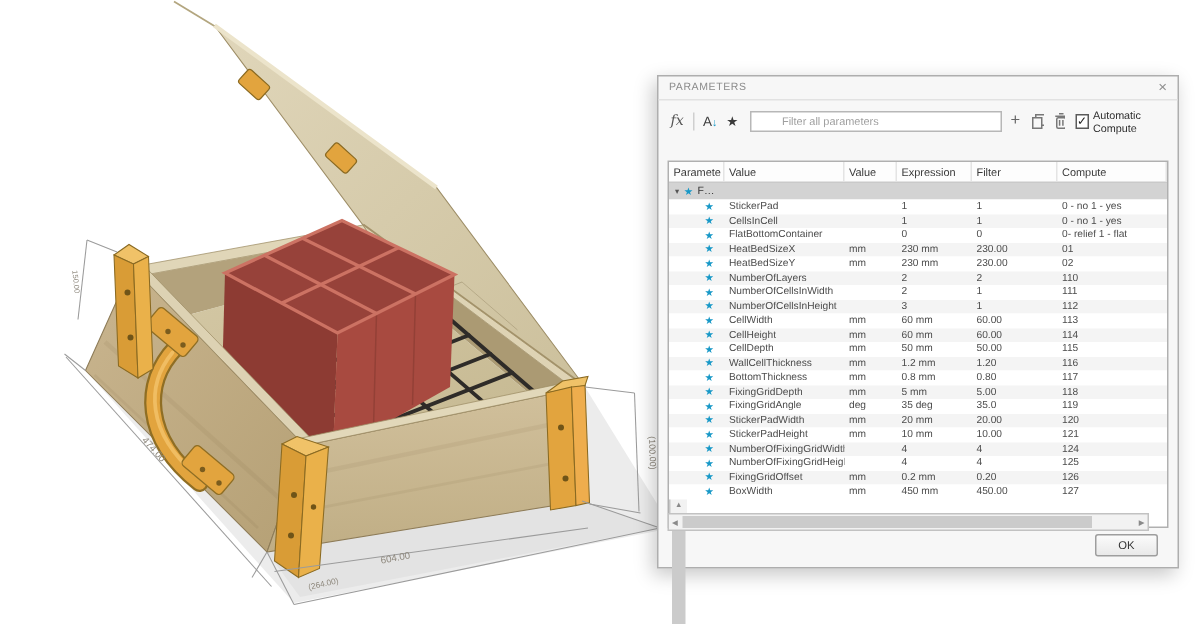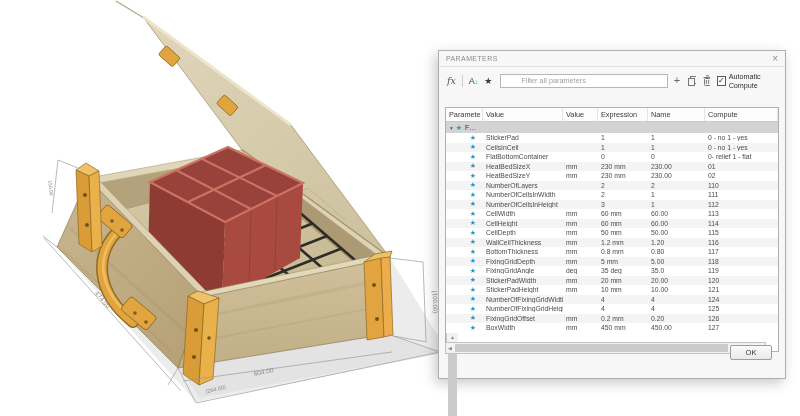--- a/index.html
+++ b/index.html
@@ -57,21 +57,21 @@
   .varrow { font-size:5px; color:#8a8a8a; height:9px; line-height:9px; }
   .vtrack { flex:1; width:100%; position:relative; }
   .vthumb { position:absolute; top:1px; left:1px; right:1px; height:196px; background:#cbcbcb; }
 
   .hscroll { position:absolute; left:6px; right:19px; top:291px; height:10px;
              border:1px solid #c2c2c2; background:#f2f2f2; display:flex; align-items:center; }
   .harrow { font-size:5px; color:#8a8a8a; padding:0 2px; }
   .htrack { flex:1; height:100%; position:relative; }
   .hthumb { position:absolute; left:1px; top:1px; bottom:1px; width:90%; background:#cbcbcb; }
 
-  .ok { position:absolute; right:13px; bottom:18px; width:42px; height:15px;
+  .ok { position:absolute; right:13px; bottom:7px; width:42px; height:15px;
         font-size:7.5px; color:#333; background:linear-gradient(#fbfbfb,#e9e9e9);
         border:1px solid #9e9e9e; border-radius:2px;
         font-family:"Liberation Sans", sans-serif; }
 </style>
 </head>
 <body>
 
 <div class="viewport">
 <svg width="800" height="416" viewBox="0 0 800 416" xmlns="http://www.w3.org/2000/svg">
   <defs>
@@ -257,21 +257,21 @@
     </span>
   </div>
 
   <div class="table">
     <div class="tmain">
       <div class="thead">
         <span class="th">Paramete</span>
         <span class="th">Value</span>
         <span class="th">Value</span>
         <span class="th">Expression</span>
-        <span class="th">Name</span>
+        <span class="th">Filter</span>
         <span class="th">Compute</span>
       </div>
       <div id="rows-container">
         <div class="group-row">
           <span class="chev">▾</span>
           <span class="gstar">★</span>
           <span>F…</span>
         </div>
       <div class="trow">
     <span class="c c-fav">★</span>

